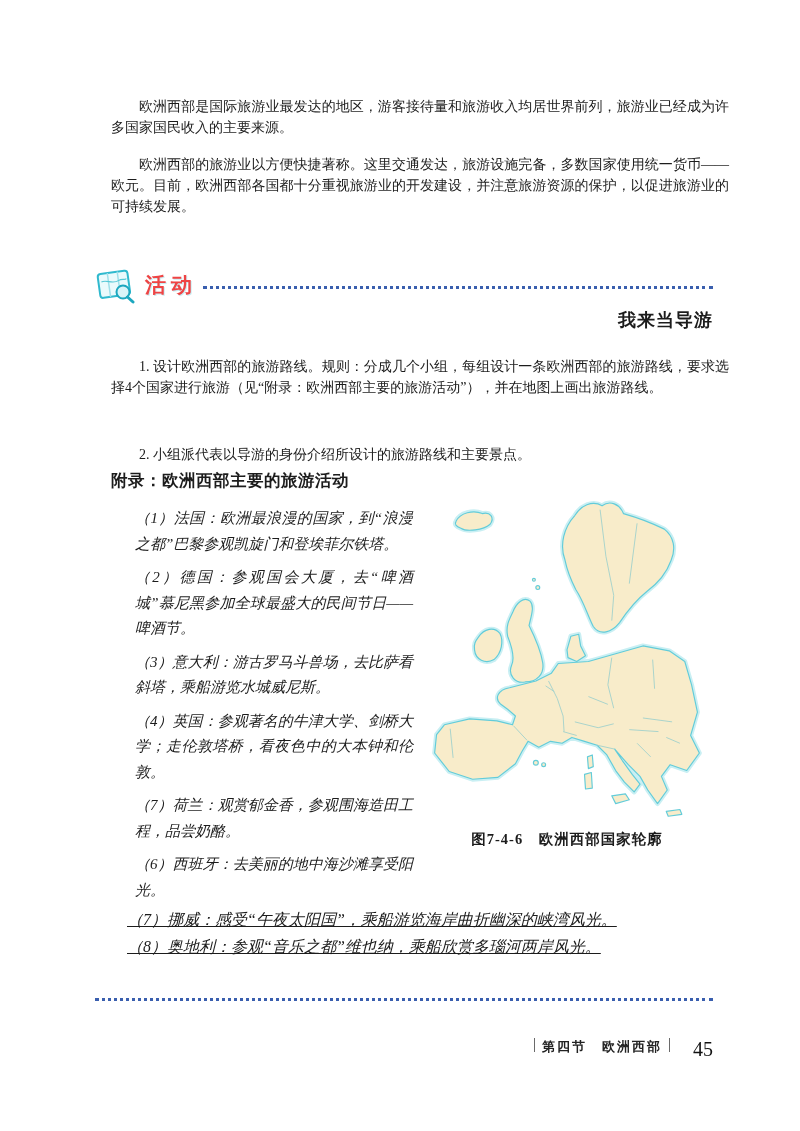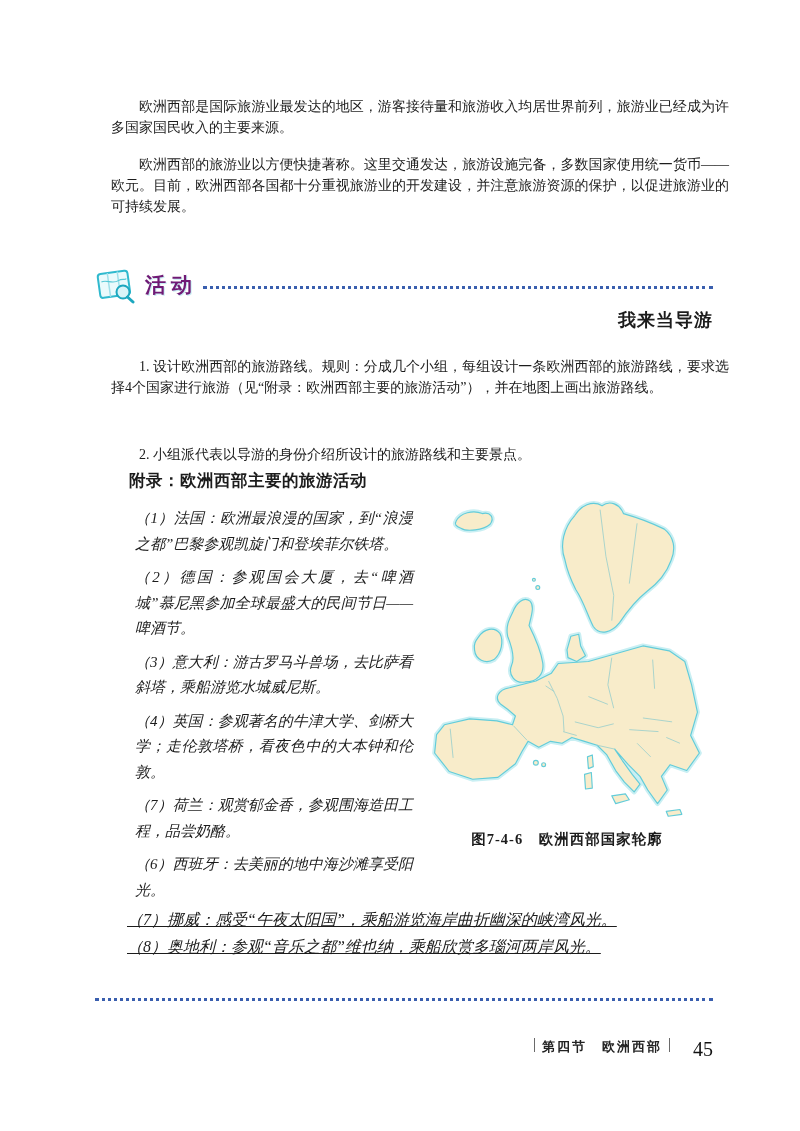--- a/index.html
+++ b/index.html
@@ -11,30 +11,30 @@
   .abs{position:absolute;}
   .para{
     left:95px;width:618px;font-size:14px;line-height:21px;
     text-align:justify;text-indent:2em;word-break:break-all;margin-left:16px;
   }
   
   .act-header{left:95px;top:266px;width:618px;display:flex;align-items:center;}
   .act-icon{width:42px;height:38px;flex:0 0 auto;margin-right:8px;}
   .act-label{
     font-family:"Liberation Sans","DejaVu Sans",sans-serif;
-    font-weight:bold;font-size:21px;color:#701a75;letter-spacing:5px;
+    font-weight:bold;font-size:21px;color:#ef4444;letter-spacing:5px;
     text-shadow:1px 1px 0 #c9eef4;margin-right:6px;
   }
   .dotline{flex:1 1 auto;border-top:3px dotted #3a5fae;height:0;margin-top:4px;}
   .act-title{
     left:95px;top:308px;width:618px;text-align:right;
     font-weight:bold;font-size:18px;letter-spacing:1px;
   }
   .appendix-title{
-    left:129px;top:470px;font-weight:bold;font-size:16.5px;letter-spacing:0.5px;
+    left:111px;top:470px;font-weight:bold;font-size:16.5px;letter-spacing:0.5px;
   }
   .columns{left:127px;top:498px;width:586px;display:flex;}
   .left-col{width:294px;flex:0 0 auto;}
   .app-item{
     font-size:15px;line-height:25.5px;text-align:justify;word-break:break-all;
     font-style:italic;margin:8px;
   }
   .right-col{width:292px;flex:0 0 auto;margin-left:0;}
   .map-box{width:292px;}
   .fig-caption{

